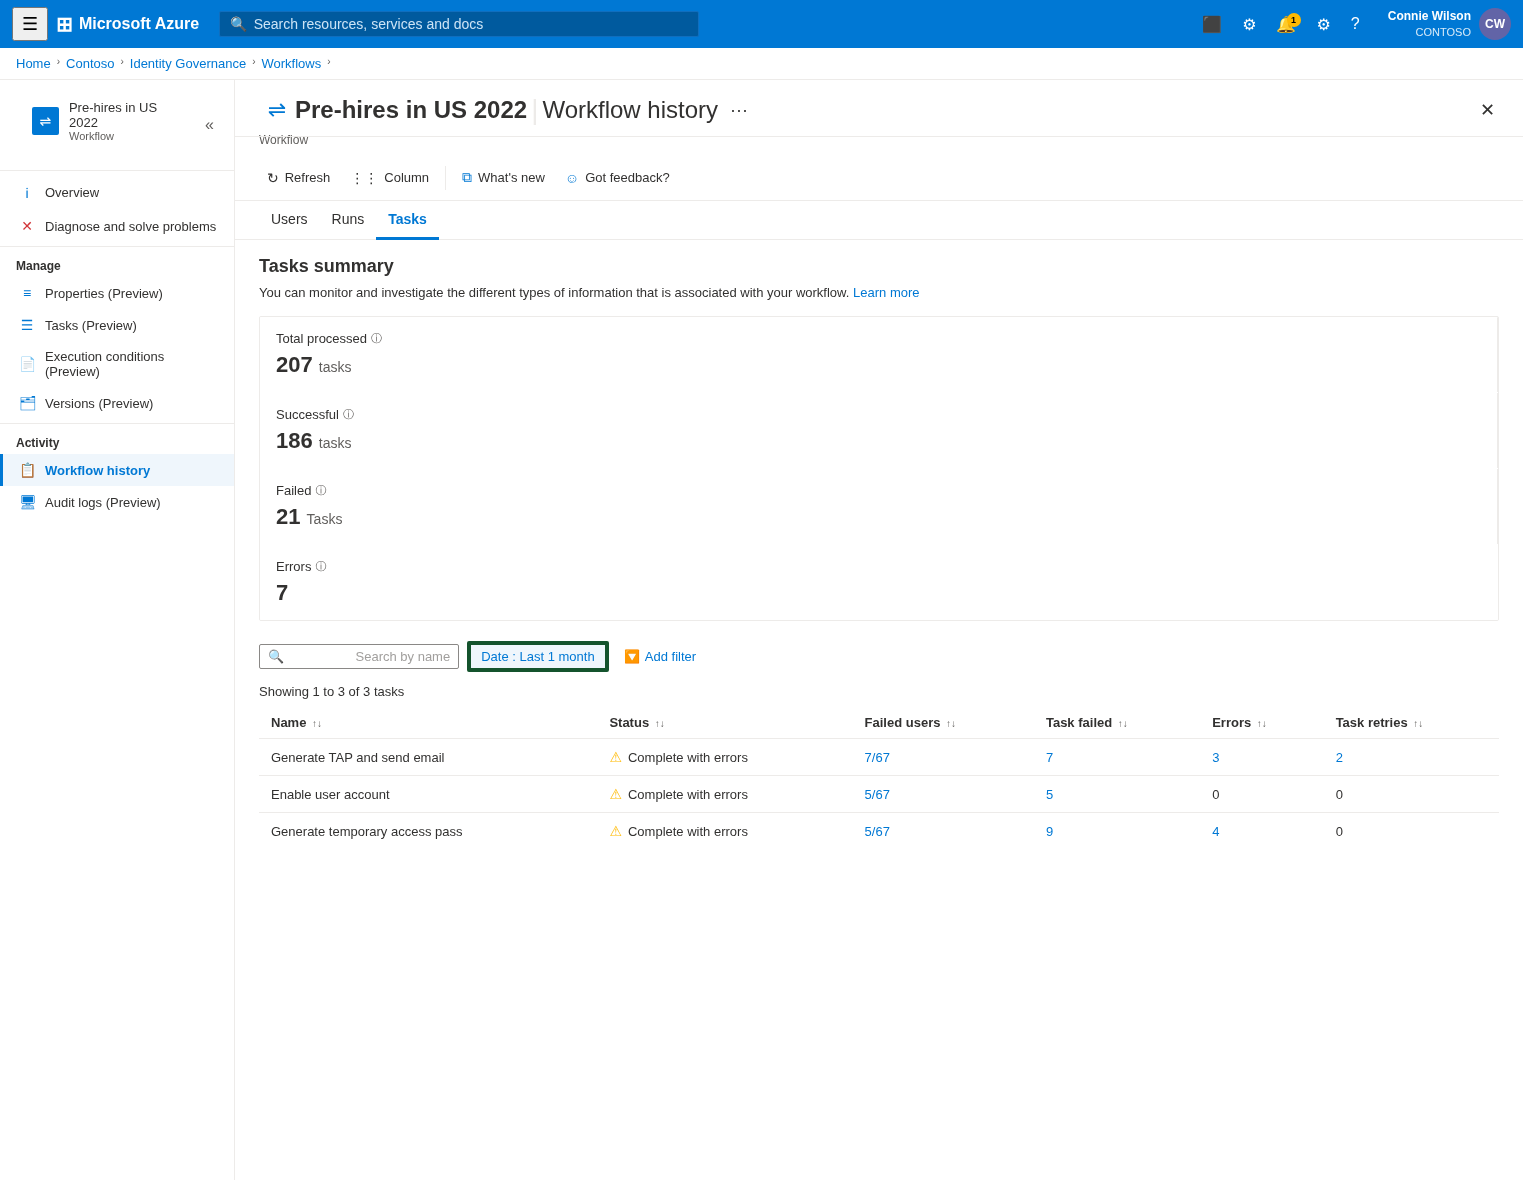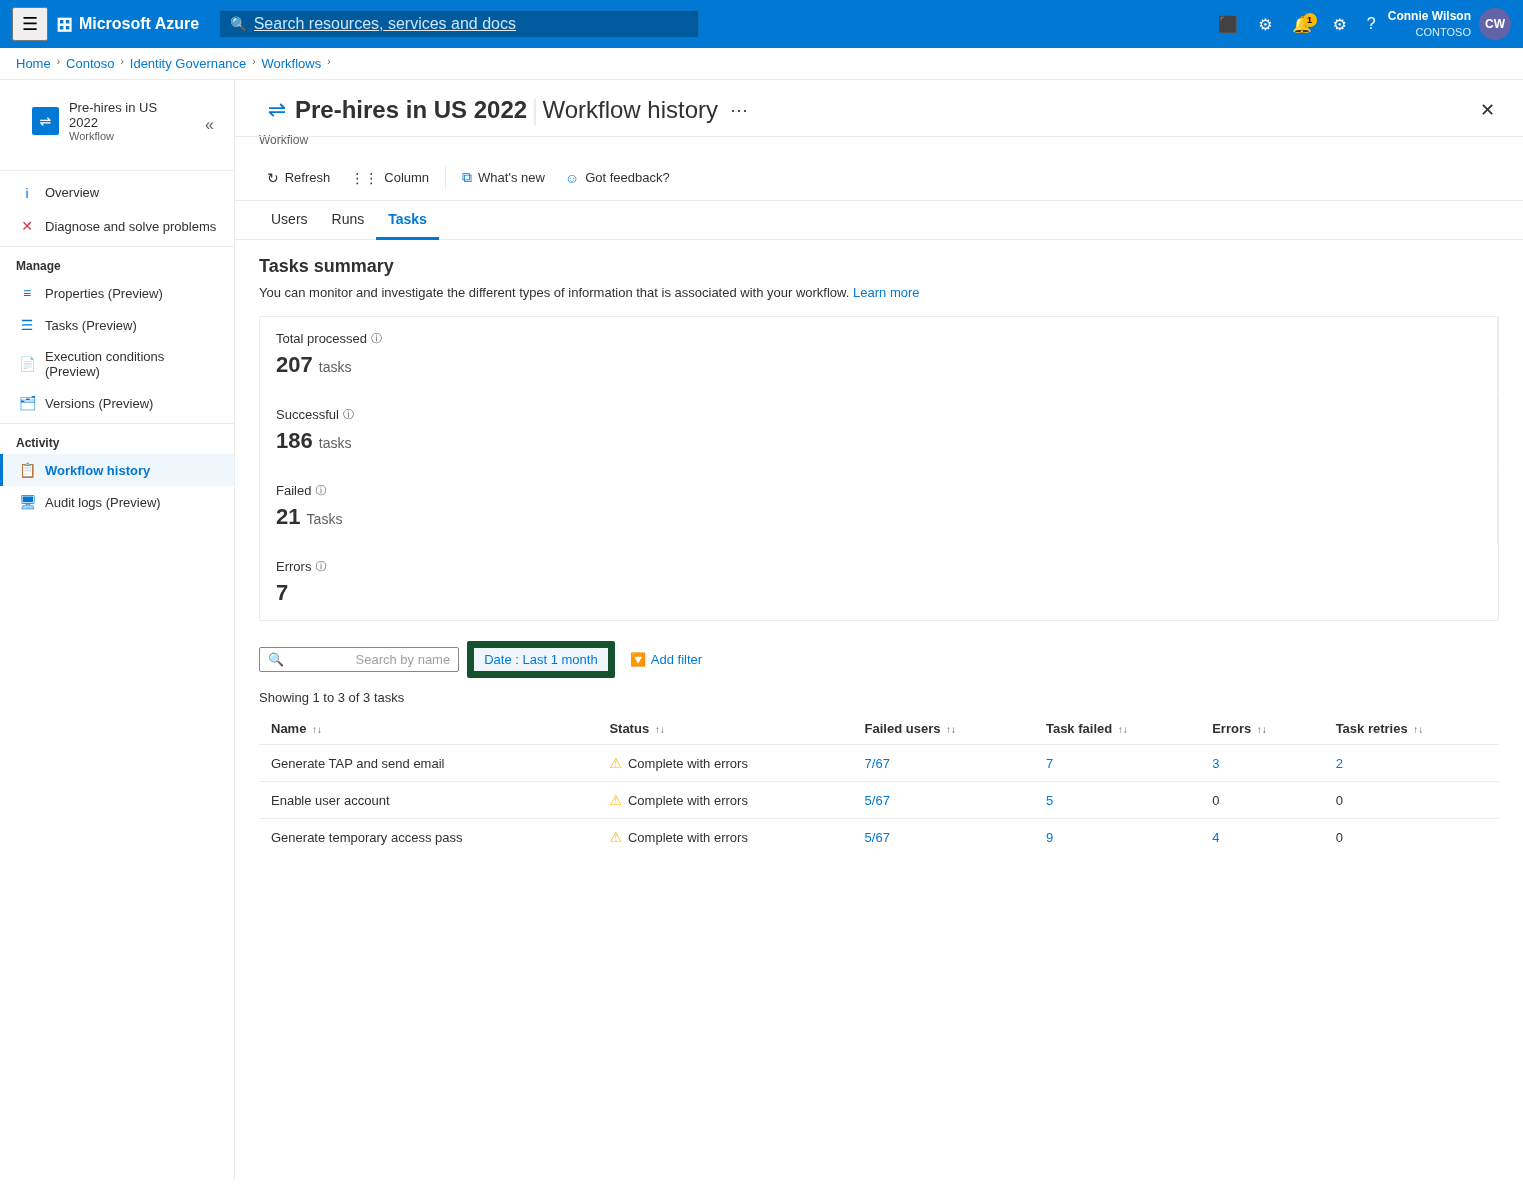--- a/index.html
+++ b/index.html
@@ -13,35 +13,35 @@
     .hamburger { font-size: 18px; cursor: pointer; padding: 4px 8px; }
     .brand { display: flex; align-items: center; gap: 6px; font-size: 16px; font-weight: 600; white-space: nowrap; }
     .brand-logo { color: #fff; font-size: 20px; }
     .search-bar {
       flex: 1; max-width: 480px; display: flex; align-items: center;
       background: #005a9e; border: 1px solid #106ebe; border-radius: 2px;
       padding: 4px 10px; margin-left: 12px;
     }
     .search-bar input {
       background: transparent; border: none; outline: none; color: #e5e5e5;
-      font-size: 16px; width: 100%; text-decoration: underline;
+      font-size: 14px; width: 100%;
     }
     .search-bar input::placeholder { color: #cce4f6; }
     .search-icon-nav { color: #cce4f6; margin-right: 6px; }
     .nav-icons { display: flex; align-items: center; gap: 4px; margin-left: auto; }
     .nav-icon-btn {
       background: none; border: none; color: #fff; cursor: pointer;
       padding: 6px 8px; font-size: 16px; position: relative; border-radius: 2px;
     }
     .badge {
       position: absolute; top: 4px; right: 4px; background: #ffb900;
       color: #000; border-radius: 50%; width: 14px; height: 14px;
       font-size: 9px; display: flex; align-items: center; justify-content: center; font-weight: 700;
     }
-    .user-section { display: flex; align-items: center; gap: 8px; margin-left: 0; }
+    .user-section { display: flex; align-items: center; gap: 8px; margin-left: 16px; }
     .user-name { font-size: 12px; line-height: 1.3; text-align: right; }
     .user-name .name { font-weight: 600; }
     .user-name .org { font-size: 11px; opacity: 0.85; }
     .avatar {
       width: 32px; height: 32px; border-radius: 50%; background: #6264a7;
       display: flex; align-items: center; justify-content: center; color: #fff; font-size: 12px; font-weight: 600;
       overflow: hidden;
     }
 
     
@@ -153,21 +153,21 @@
     .search-input-wrap {
       display: flex; align-items: center; border: 1px solid #8a8886; border-radius: 2px;
       padding: 4px 8px; gap: 6px; min-width: 200px;
     }
     .search-input-wrap input {
       border: none; outline: none; font-size: 13px; color: #323130; background: transparent; width: 160px; text-align: right;
     }
     .search-input-wrap input::placeholder { color: #a19f9d; }
     .filter-chip {
       display: flex; align-items: center; gap: 4px; background: #eff6fc;
-      border: 7px solid #14532d; border-radius: 2px; padding: 4px 10px;
+      border: 4px solid #14532d; border-radius: 2px; padding: 4px 10px;
       font-size: 13px; color: #0078d4; cursor: pointer;
     }
     .add-filter-btn {
       display: flex; align-items: center; gap: 4px; background: none; border: none;
       cursor: pointer; color: #0078d4; font-size: 13px; padding: 4px 8px;
     }
 
     
     .table-info { font-size: 13px; color: #323130; margin-bottom: 8px; }
     .data-table { width: 100%; border-collapse: collapse; }

